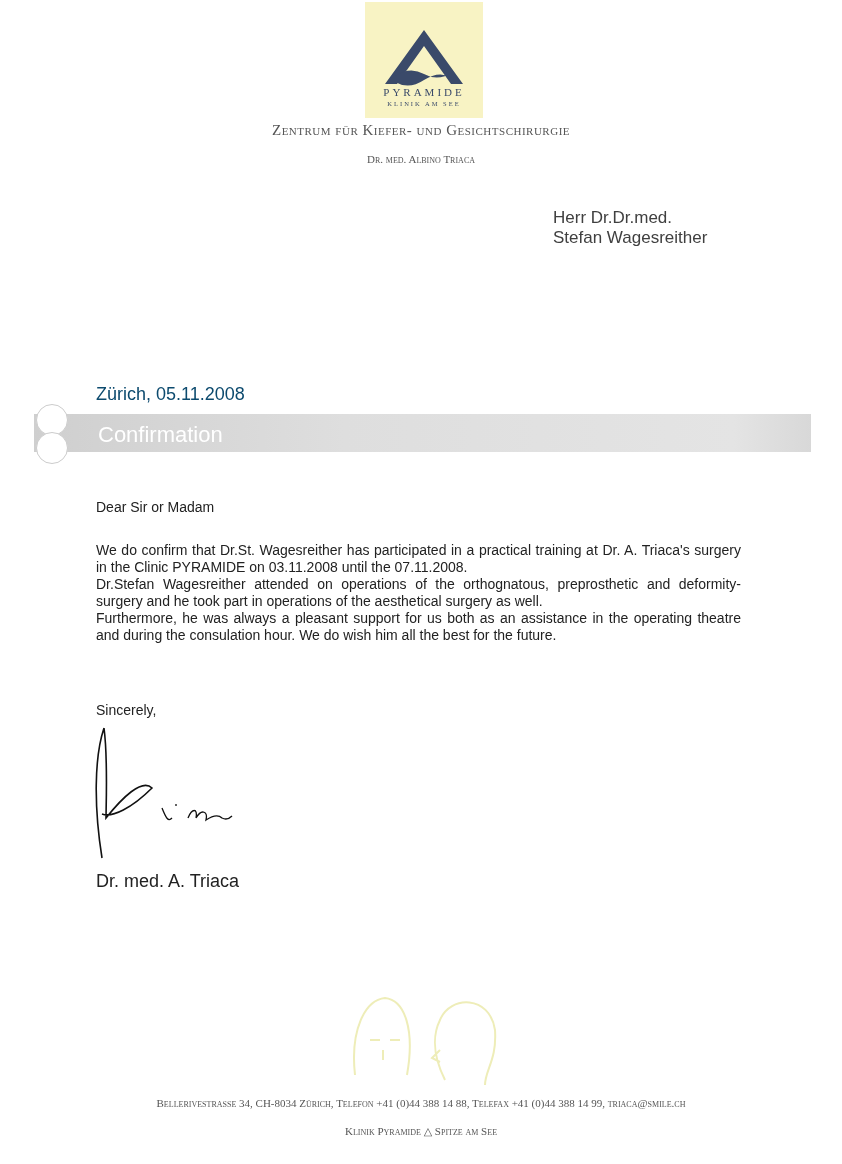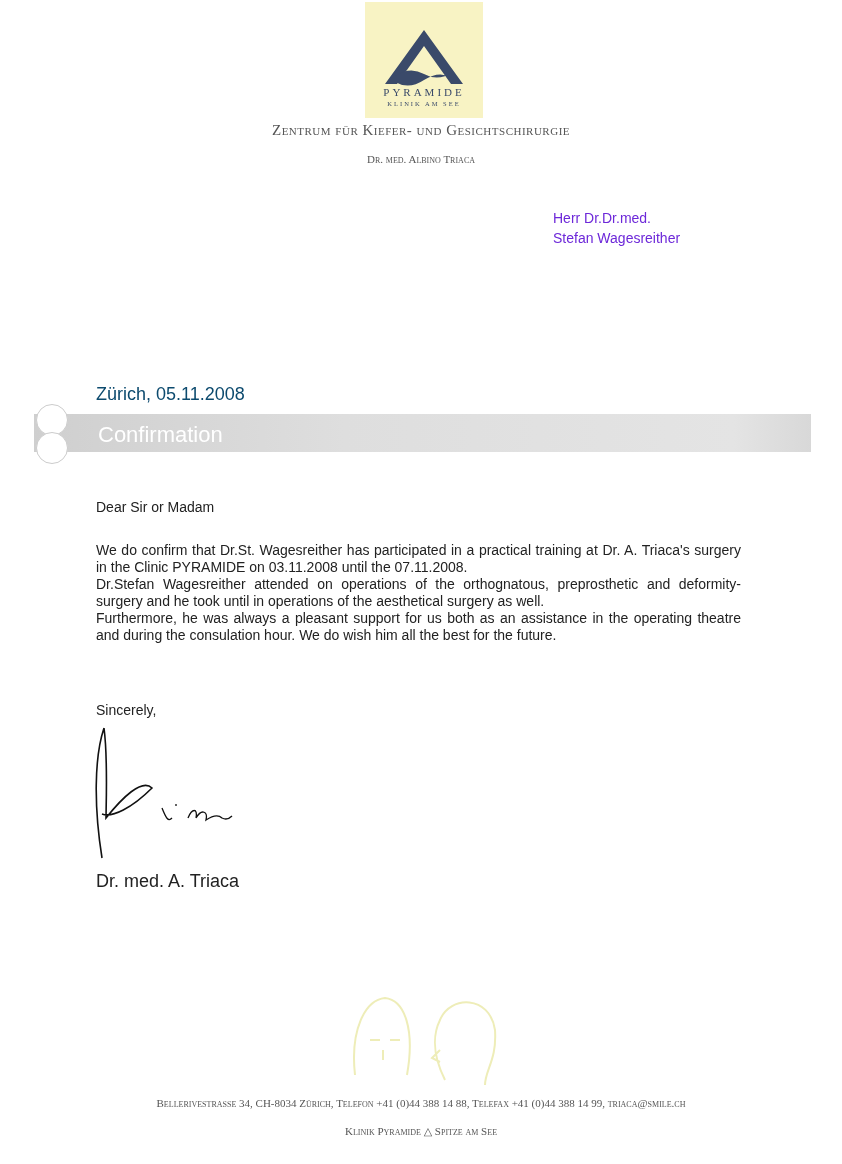--- a/index.html
+++ b/index.html
@@ -5,21 +5,21 @@
   html,body{margin:0;padding:0;}
   body{width:842px;height:1164px;background:#fff;position:relative;overflow:hidden;font-family:"Liberation Sans",sans-serif;color:#333;}
   .abs{position:absolute;}
   .logo{left:365px;top:2px;width:118px;height:116px;background:#f8f3c4;}
   .logo svg{position:absolute;left:20px;top:28px;}
   .logo .name{position:absolute;left:0;width:118px;text-align:center;top:84px;font-family:"Liberation Serif",serif;font-size:11px;letter-spacing:3px;color:#3a4a6a;}
   .logo .sub{position:absolute;left:0;width:118px;text-align:center;top:98px;font-family:"Liberation Serif",serif;font-size:6.5px;letter-spacing:2px;color:#3a4a6a;}
   .center-serif{font-family:"Liberation Serif",serif;font-variant:small-caps;color:#555;text-align:center;width:842px;left:0;}
   .t1{top:122px;font-size:15px;letter-spacing:0.5px;}
   .t2{top:153px;font-size:11px;}
-  .addr{left:553px;top:208px;font-size:14px;line-height:20px;color:#6d28d9;}
+  .addr{left:553px;top:208px;font-size:17px;line-height:20px;color:#404040;}
   .date{left:96px;top:384px;font-size:18px;color:#0c4a6e;}
   .banner{left:34px;top:414px;width:777px;height:38px;background:linear-gradient(90deg,#cfcfcf,#dedede 40%,#e4e4e4 90%,#d8d8d8);}
   .banner span{position:absolute;left:64px;top:8px;font-size:22px;color:#fff;}
   .hole{width:30px;height:30px;border-radius:50%;background:#fff;border:1px solid #ccc;left:36px;}
   .salute{left:96px;top:499px;font-size:14px;color:#222;}
   .body{left:96px;top:531px;width:645px;font-size:14px;line-height:17px;color:#222;text-align:justify;margin-top:11px;}
   .body p{margin:0;}
   .sinc{left:96px;top:702px;font-size:14px;color:#222;}
   .signame{left:96px;top:871px;font-size:18px;color:#222;}
   .foot1{top:1097px;font-size:11px;}
@@ -50,21 +50,21 @@
 <div class="abs banner">
   <span>Confirmation</span>
 </div>
 <div class="abs hole" style="top:404px"></div>
 <div class="abs hole" style="top:432px"></div>
 
 <div class="abs salute">Dear Sir or Madam</div>
 
 <div class="abs body">
   <p>We do confirm that Dr.St. Wagesreither has participated in a practical training at Dr. A. Triaca's surgery in the Clinic PYRAMIDE on 03.11.2008 until the 07.11.2008.</p>
-  <p>Dr.Stefan Wagesreither attended on operations of the orthognatous, preprosthetic and deformity-surgery and he took until in operations of the aesthetical surgery as well.</p>
+  <p>Dr.Stefan Wagesreither attended on operations of the orthognatous, preprosthetic and deformity-surgery and he took part in operations of the aesthetical surgery as well.</p>
   <p>Furthermore, he was always a pleasant support for us both as an assistance in the operating theatre and during the consulation hour. We do wish him all the best for the future.</p>
 </div>
 
 <div class="abs sinc">Sincerely,</div>
 
 <svg class="abs" style="left:92px;top:718px" width="160" height="150">
   <path d="M12,10 C2,40 2,90 10,140 M12,10 C16,40 14,90 14,100 C30,80 50,60 60,70 C40,90 20,100 10,96" stroke="#111" stroke-width="1.6" fill="none"></path>
   <path d="M70,90 C74,100 76,104 80,100 M84,86 l0,2 M96,100 c4,-10 10,-10 8,0 c6,-10 12,-6 10,2 c6,-4 12,-6 16,-2 c4,2 8,0 10,-2" stroke="#111" stroke-width="1.3" fill="none"></path>
 </svg>
 

